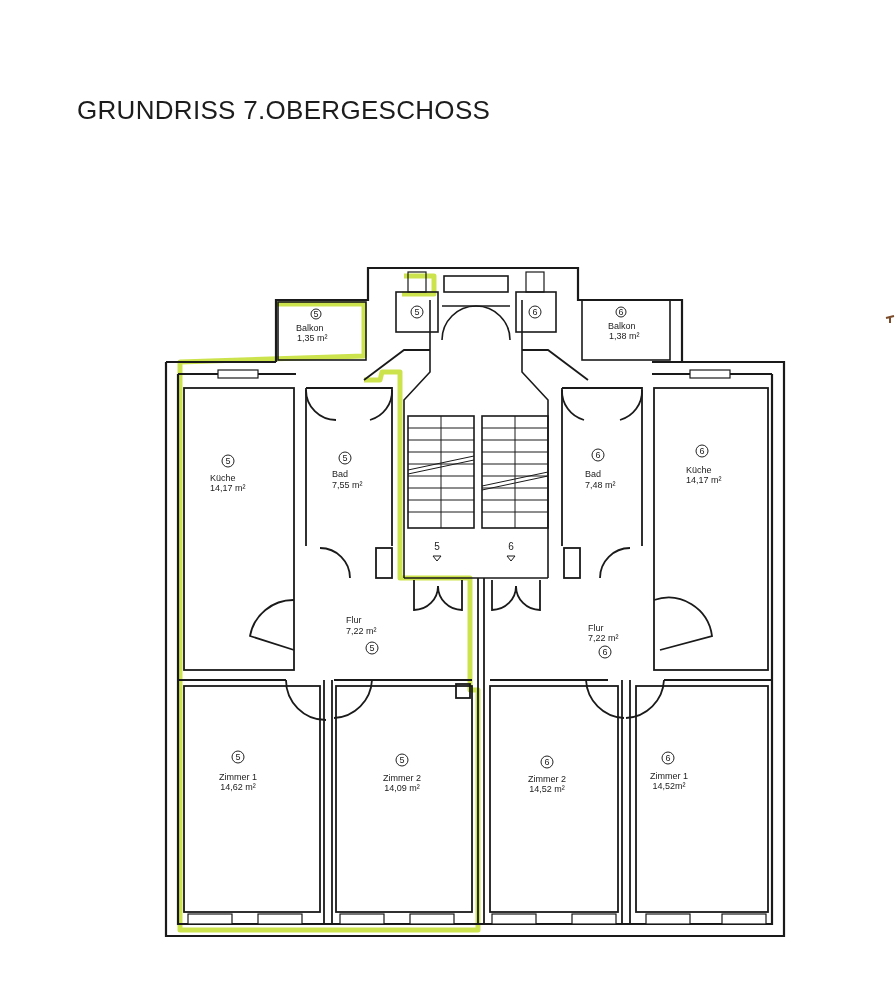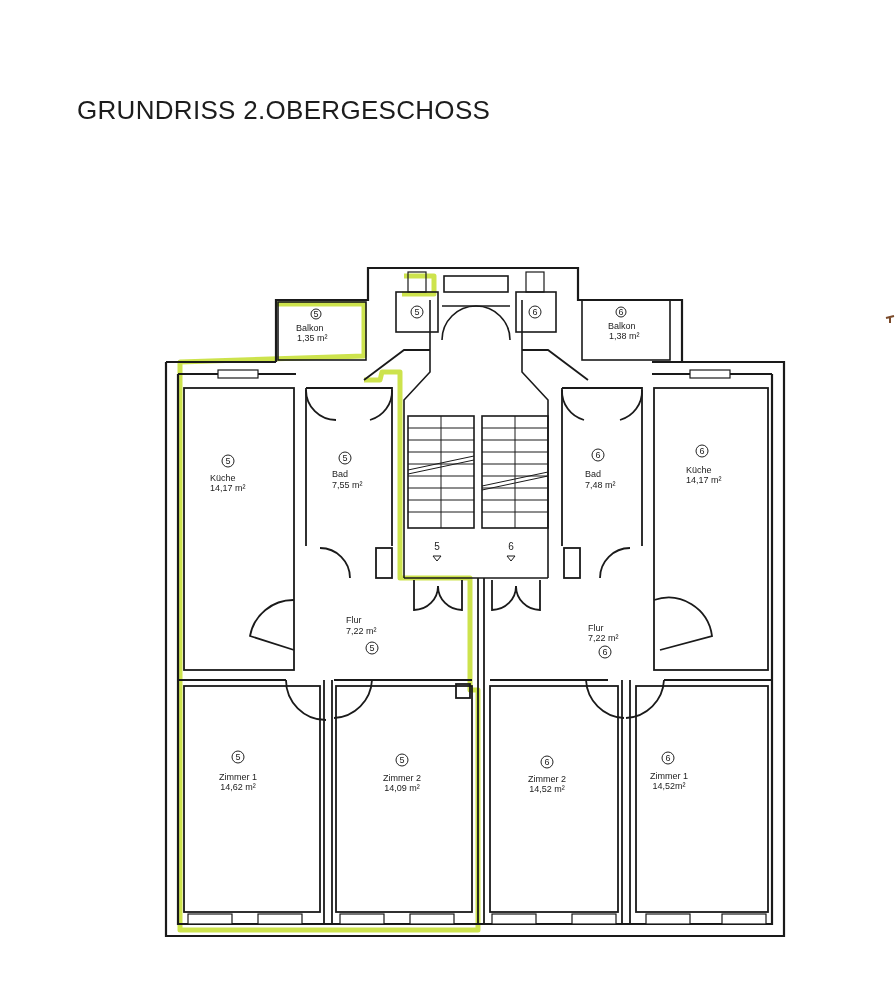--- a/index.html
+++ b/index.html
@@ -7,21 +7,21 @@
            font-family: "Liberation Sans", sans-serif; }
     .title { position: absolute; left: 77px; top: 95px; font-size: 26px; color: #1c1c1c;
              letter-spacing: 0.3px; font-family: "Liberation Sans", sans-serif; }
     svg.plan { position: absolute; left: 0; top: 0; }
     .lbl { font-family: "Liberation Sans", sans-serif; font-size: 9px; fill: #222; }
     .unit { font-family: "Liberation Sans", sans-serif; font-size: 10px; fill: #222; }
   </style>
 </head>
 <body>
 
-<div class="title">GRUNDRISS 2.OBERGESCHOSS</div>
+<div class="title">GRUNDRISS 7.OBERGESCHOSS</div>
 
 <svg class="plan" width="896" height="1000" viewBox="0 0 896 1000" xmlns="http://www.w3.org/2000/svg">
 
   <g fill="none" stroke="#c8e03a" stroke-width="5" stroke-linejoin="round" opacity="0.9">
     <polyline points="276,304 364,304 364,356 180,362 180,930 478,930 478,690 470,690 470,578 400,578 400,372 382,372 380,380 364,380"></polyline>
     <polyline points="404,276 434,276 434,294 402,294"></polyline>
   </g>
 
   <g fill="none" stroke="#1a1a1a" stroke-width="2.2">
     <polyline points="166,362 166,936 784,936 784,362 652,362"></polyline>

